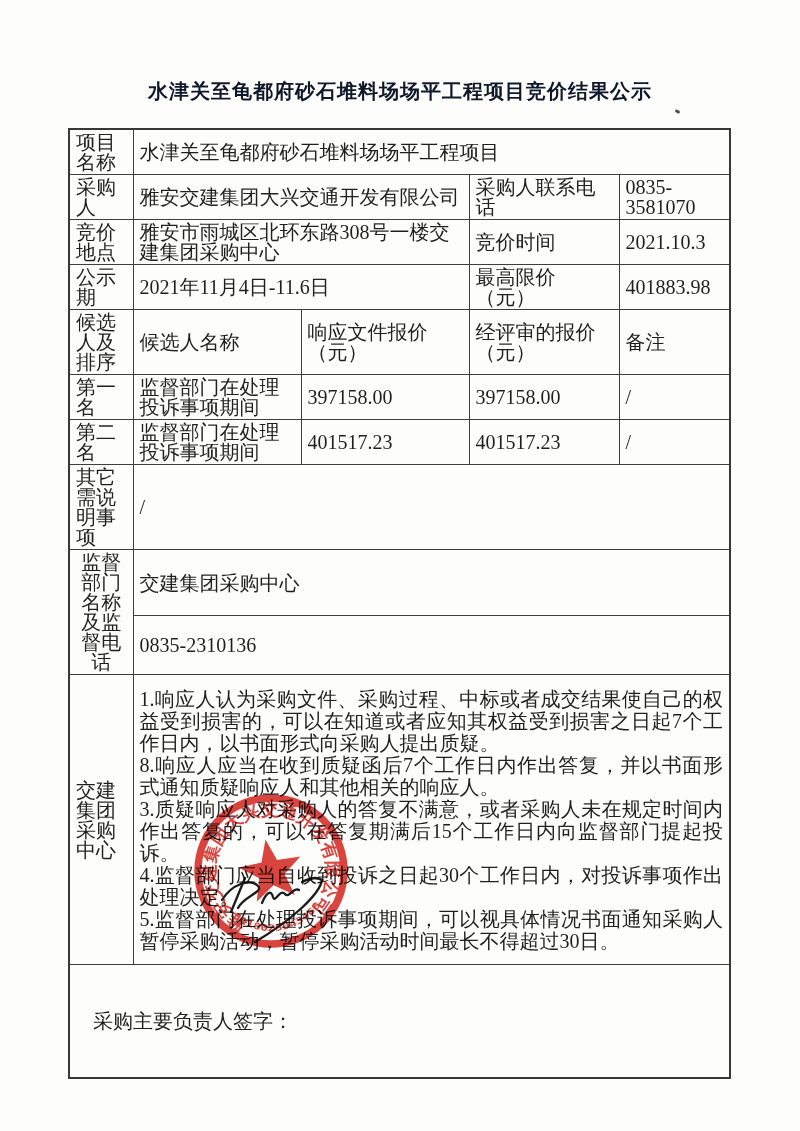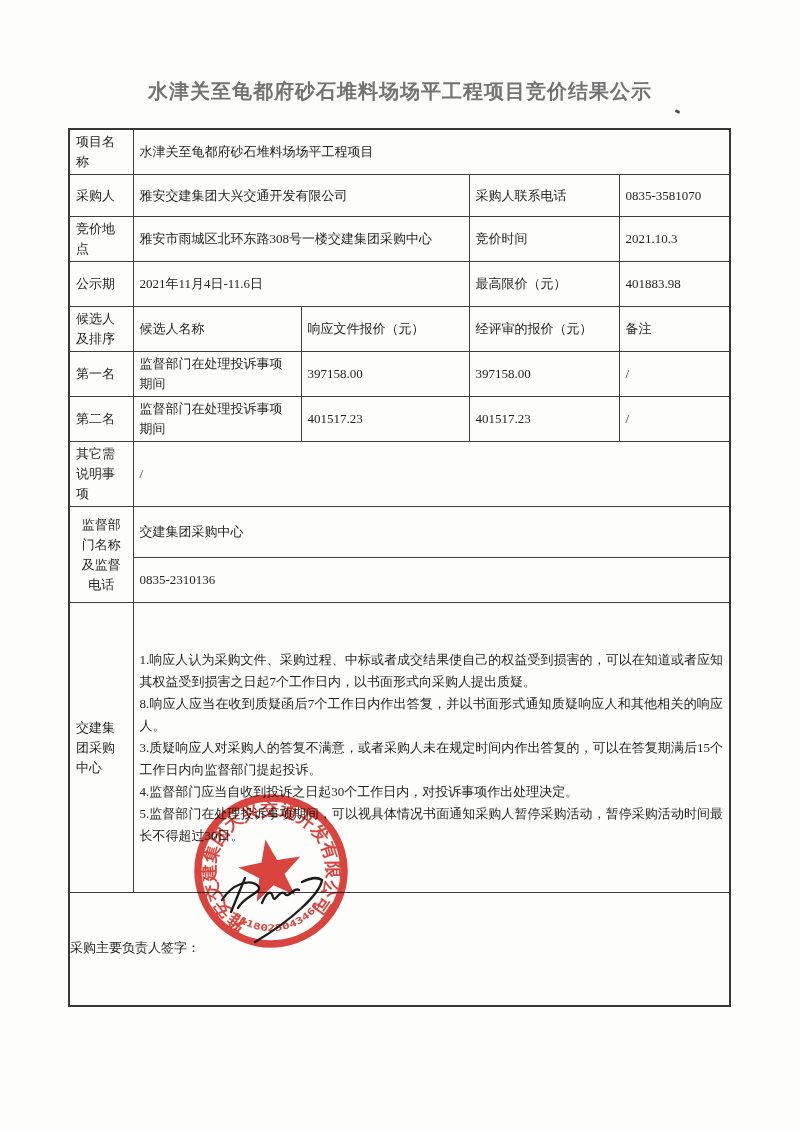--- a/index.html
+++ b/index.html
@@ -9,28 +9,28 @@
     background:#fdfdfc;
     position:relative;
     font-family:"Liberation Serif","DejaVu Serif",serif;
     color:#1f1f1f;
     overflow:hidden;
   }
   .doc-title {
     position:absolute; left:0; top:78px; width:800px;
     text-align:center;
     font-size:20px; font-weight:bold; letter-spacing:1px;
-    color:#737373;
+    color:#0f172a;
   }
   table.main {
     position:absolute; left:68px; top:128px;
     width:661px;
     border-collapse:collapse;
     table-layout:fixed;
-    font-size:13px;
+    font-size:20px;
   }
   table.main td {
     border:1.5px solid #3e3e3e;
     vertical-align:middle;
     padding:2px 6px;
     line-height:20px;
   }
   table.main { border:2px solid #383838; }
   td.lbl { padding-left:4px; padding-right:2px; }
   td.lbl-c { text-align:center; padding-left:2px; padding-right:2px; }
@@ -134,21 +134,21 @@
     <td colspan="4" class="notes">
       <p>1.响应人认为采购文件、采购过程、中标或者成交结果使自己的权益受到损害的，可以在知道或者应知其权益受到损害之日起7个工作日内，以书面形式向采购人提出质疑。</p>
       <p>8.响应人应当在收到质疑函后7个工作日内作出答复，并以书面形式通知质疑响应人和其他相关的响应人。</p>
       <p>3.质疑响应人对采购人的答复不满意，或者采购人未在规定时间内作出答复的，可以在答复期满后15个工作日内向监督部门提起投诉。</p>
       <p>4.监督部门应当自收到投诉之日起30个工作日内，对投诉事项作出处理决定。</p>
       <p>5.监督部门在处理投诉事项期间，可以视具体情况书面通知采购人暂停采购活动，暂停采购活动时间最长不得超过30日。</p>
     </td>
   </tr>
 
   <tr style="height:113px">
-    <td colspan="5" style="padding:0 0;font-family:Liberation Mono, monospace;">
+    <td colspan="5" style="padding:0 23px;">
       <div class="sig-cell-inner">
         <span>采购主要负责人签字：</span>
       </div>
     </td>
   </tr>
 </tbody>
   </table>
 
 <div class="speck"></div>
 

